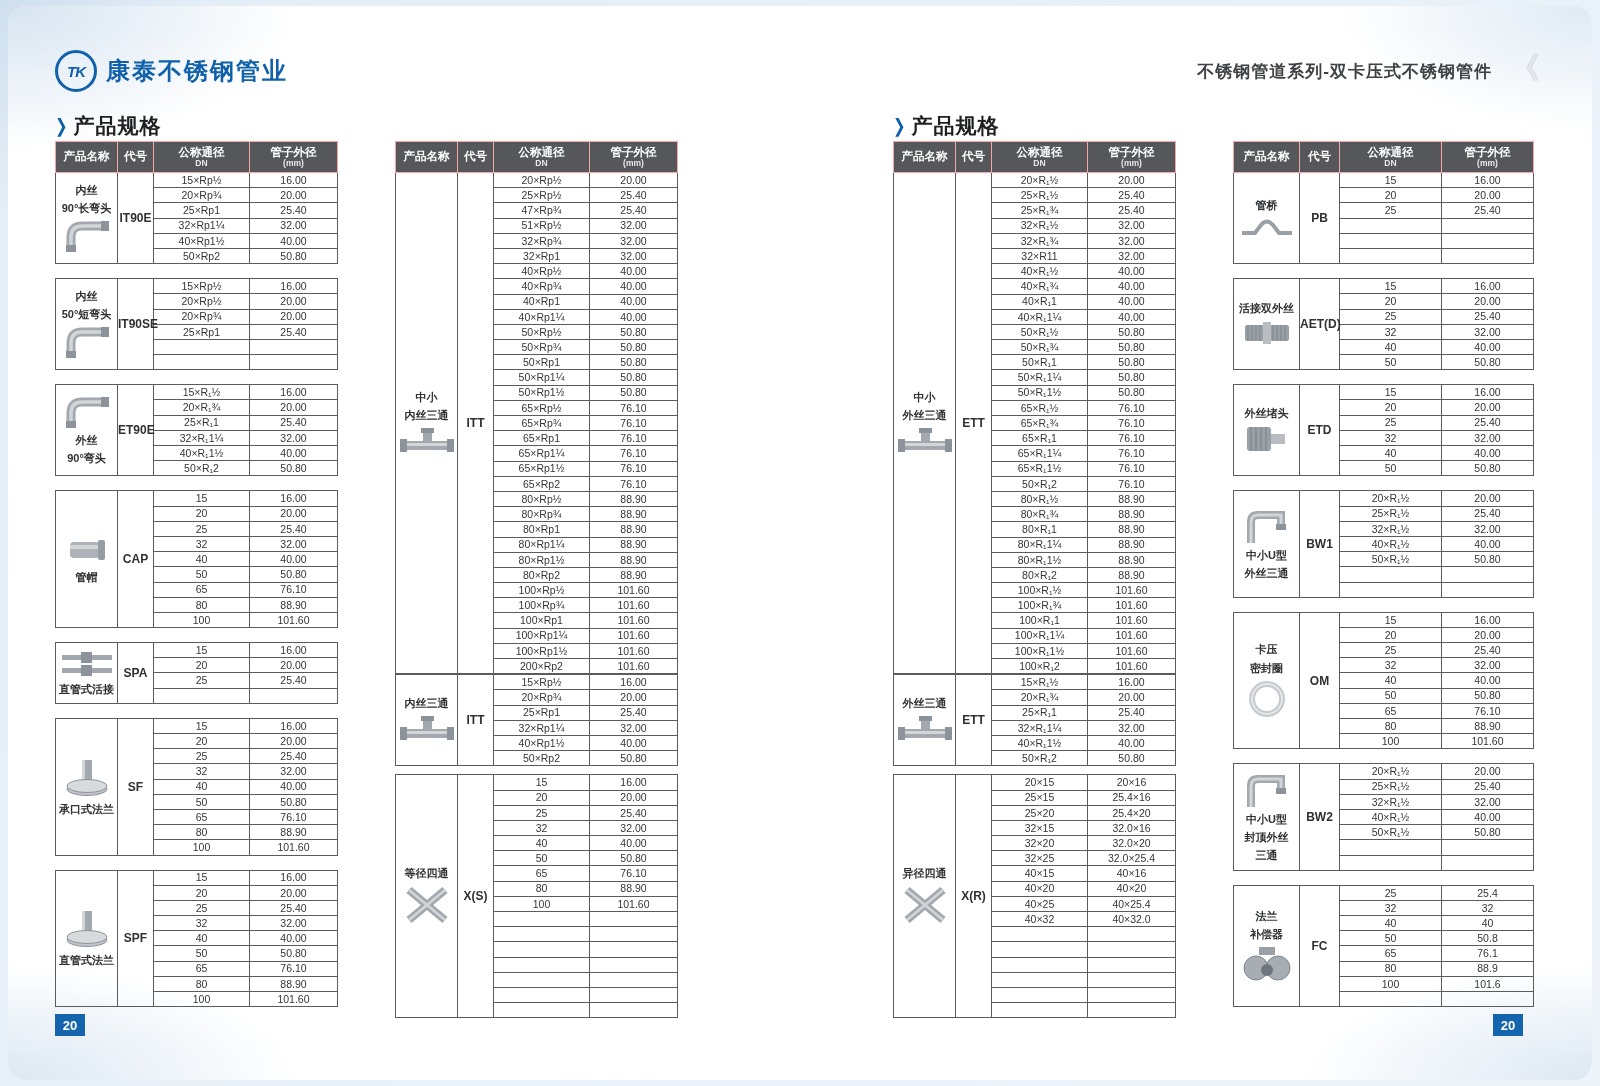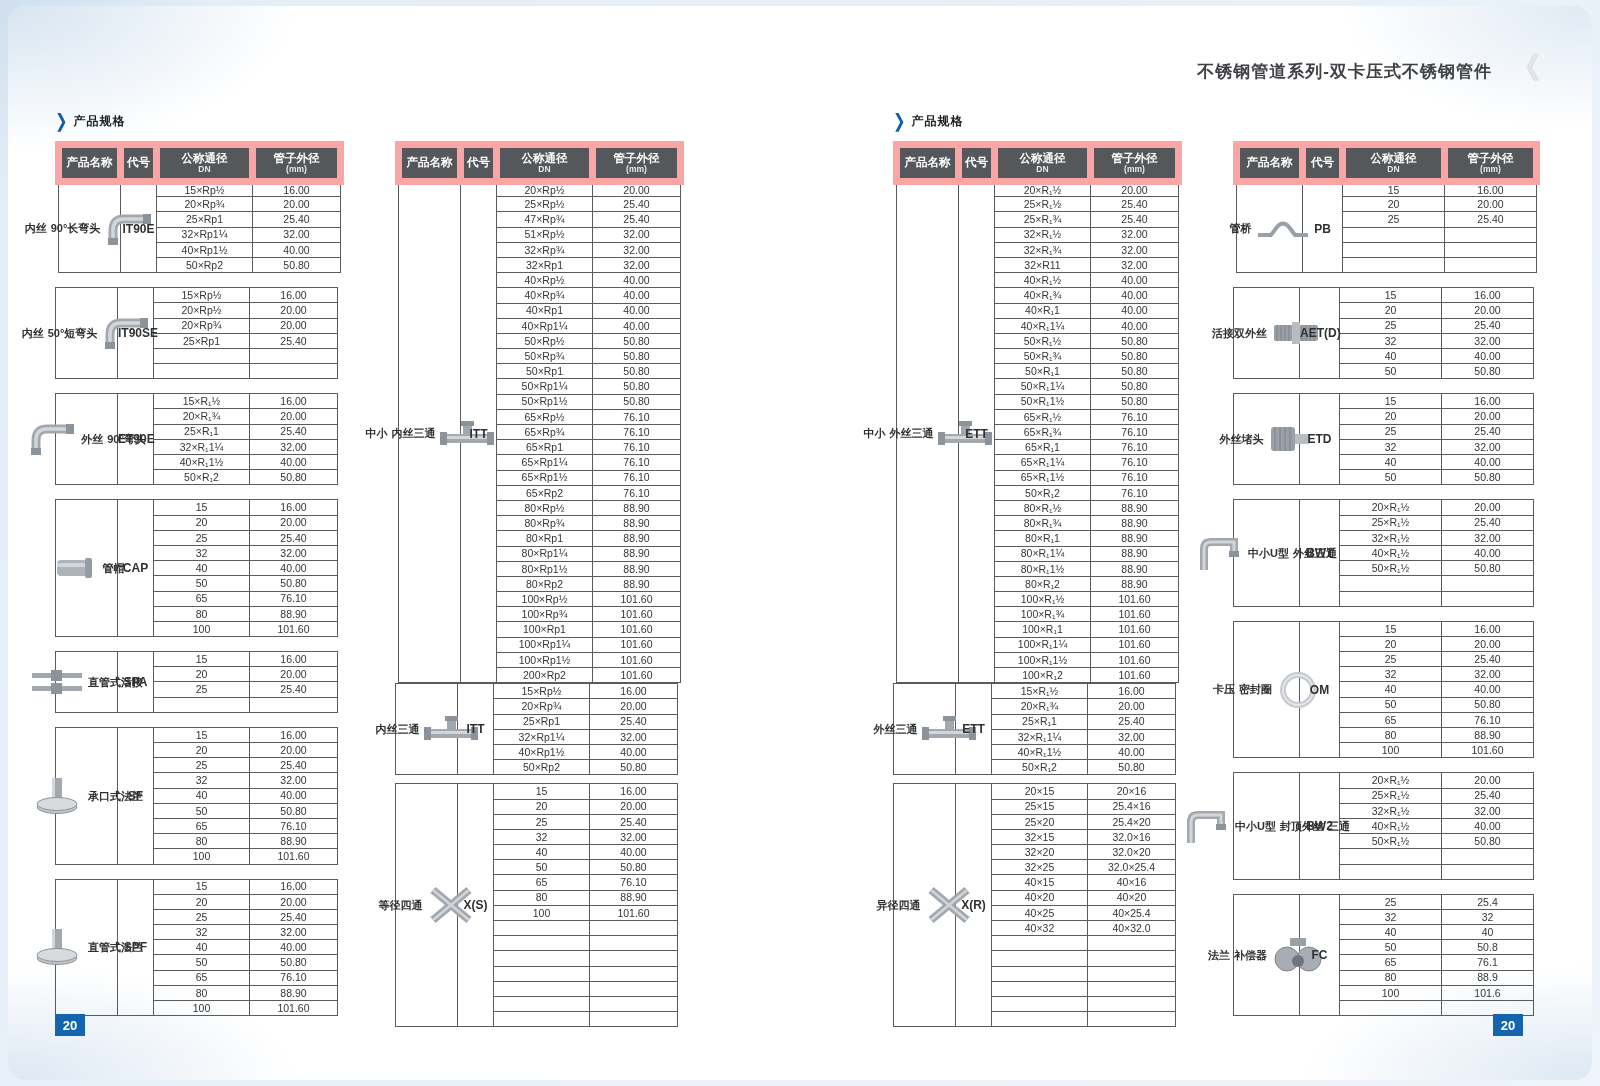--- a/index.html
+++ b/index.html
@@ -19,58 +19,62 @@
   .logo-badge{width:36px;height:36px;border:3px solid #1061a9;border-radius:50%;color:#1061a9;
     font-weight:bold;font-style:italic;font-size:15px;display:flex;align-items:center;justify-content:center;letter-spacing:-1px;}
   .logo-text{font-size:24px;font-weight:bold;color:#1061a9;letter-spacing:2px;}
   .topic{position:absolute;right:100px;top:54px;font-size:17px;font-weight:bold;color:#3f4144;letter-spacing:1px;}
   .corner-mark{position:absolute;right:52px;top:42px;font-size:30px;color:#dde1e6;font-weight:bold;}
 
   .section-title{position:absolute;top:106px;display:flex;align-items:center;gap:6px;}
   .st-left{left:47px;}
   .st-right{left:885px;}
   .section-marker{color:#1061a9;font-weight:bold;font-size:15px;transform:scaleY(1.25);}
-  .section-text{font-size:12px;font-weight:bold;color:#1d1f21;letter-spacing:1px;}
+  .section-text{font-size:21px;font-weight:bold;color:#1d1f21;letter-spacing:1px;}
 
   .col{position:absolute;top:135px;}
   .col-1{left:47px;width:282px;}
   .col-2{left:387px;width:282px;}
   .col-3{left:885px;width:282px;}
   .col-4{left:1225px;width:300px;}
 
   table.spec-table{border-collapse:collapse;table-layout:fixed;width:100%;margin-top:14px;border:1.6px solid #515358;}
   .col-2 table.spec-table,.col-3 table.spec-table{margin-top:8px;}
   table.spec-table:first-child{margin-top:0;}
   table.spec-table.flush{margin-top:0;}
-  .spec-table th{background:#55575b;color:#fff;border:7px solid #fca5a5;padding:1px 0;height:28px;
+  .spec-table th{background:#55575b;color:#fff;border:1px solid #fca5a5;padding:1px 0;height:28px;
     font-size:11.5px;line-height:1.15;font-weight:bold;}
   .spec-table th .sub{display:block;font-size:8.5px;font-weight:bold;color:#e8e9ea;}
   .spec-table tr{height:15.2px;}
   .spec-table td{border:1px solid #595b5f;padding:0;}
   .spec-table td.val{font-size:10.5px;text-align:center;color:#333537;line-height:1;}
   .spec-table td.code{font-size:12px;font-weight:bold;text-align:center;color:#2e3032;}
   .spec-table td.product{vertical-align:middle;}
-  .pcell{display:flex;flex-direction:row;align-items:center;justify-content:center;gap:4px;padding:2px 1px;}
+  .pcell{display:flex;flex-direction:column;align-items:center;justify-content:center;gap:4px;padding:2px 1px;}
   .pname{font-size:11px;font-weight:bold;color:#2e3032;line-height:1.3;text-align:center;white-space:nowrap;}
   .picon{display:flex;align-items:center;justify-content:center;}
 
   .pagenum{position:absolute;top:1008px;width:30px;height:22px;background:#1465ad;color:#fff;
     font-size:13px;font-weight:bold;display:flex;align-items:center;justify-content:center;}
   .pn-left{left:47px;}
   .pn-right{left:1485px;}
 </style>
 </head>
 <body>
 
 <div class="page">
   <div class="tint tint-tl"></div>
   <div class="tint tint-tr"></div>
   <div class="tint tint-bl"></div>
   <div class="tint tint-br"></div>
 
+  <div class="logo">
+    <div class="logo-badge">TK</div>
+    <div class="logo-text">康泰不锈钢管业</div>
+  </div>
   <div class="topic">不锈钢管道系列-双卡压式不锈钢管件</div>
   <div class="corner-mark">《</div>
 
   <div class="section-title st-left">
     <span class="section-marker">❯</span>
     <span class="section-text">产品规格</span>
   </div>
   <div class="section-title st-right">
     <span class="section-marker">❯</span>
     <span class="section-text">产品规格</span>

